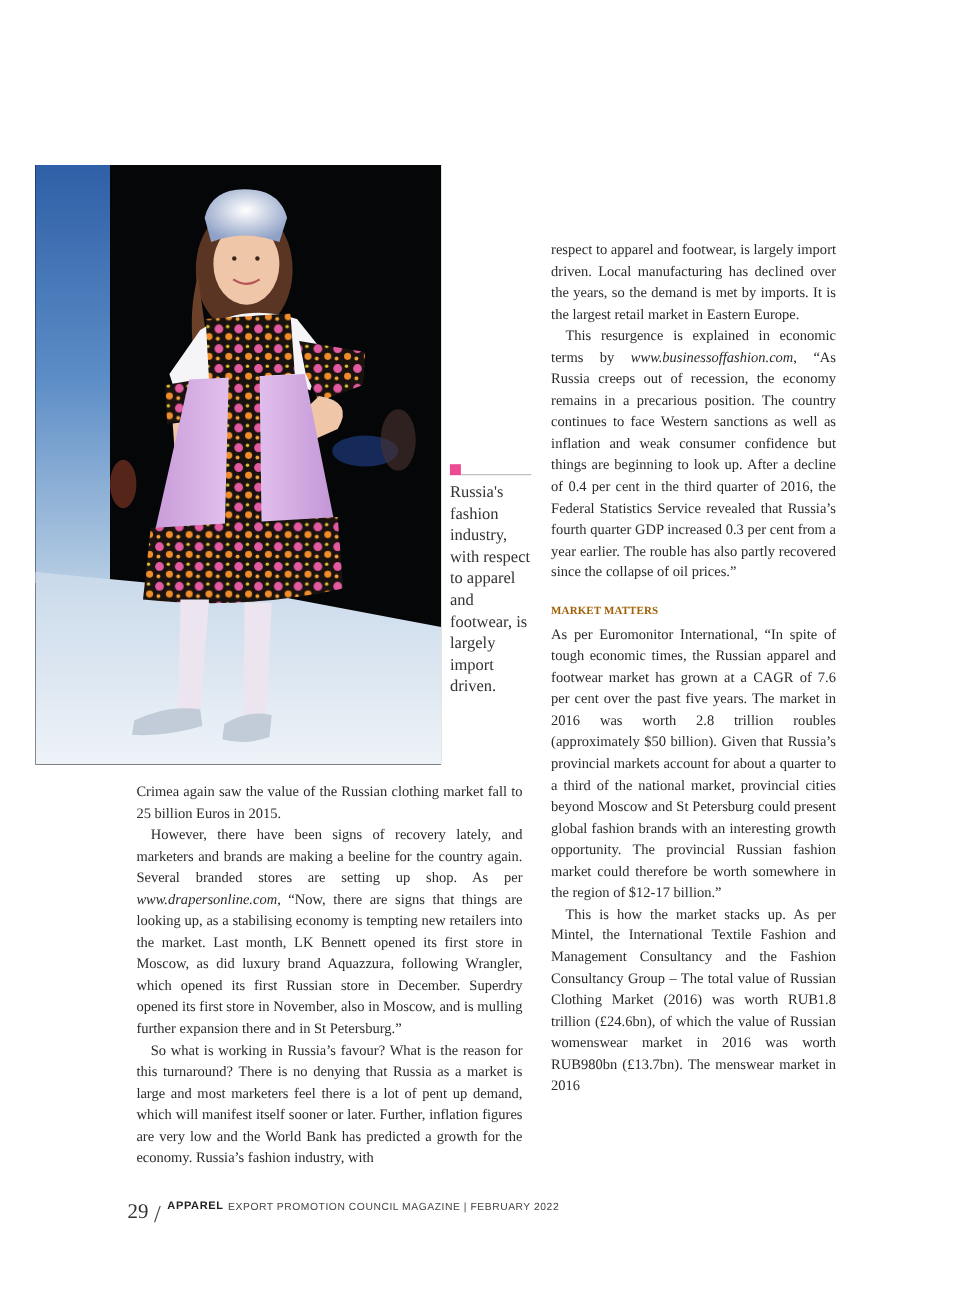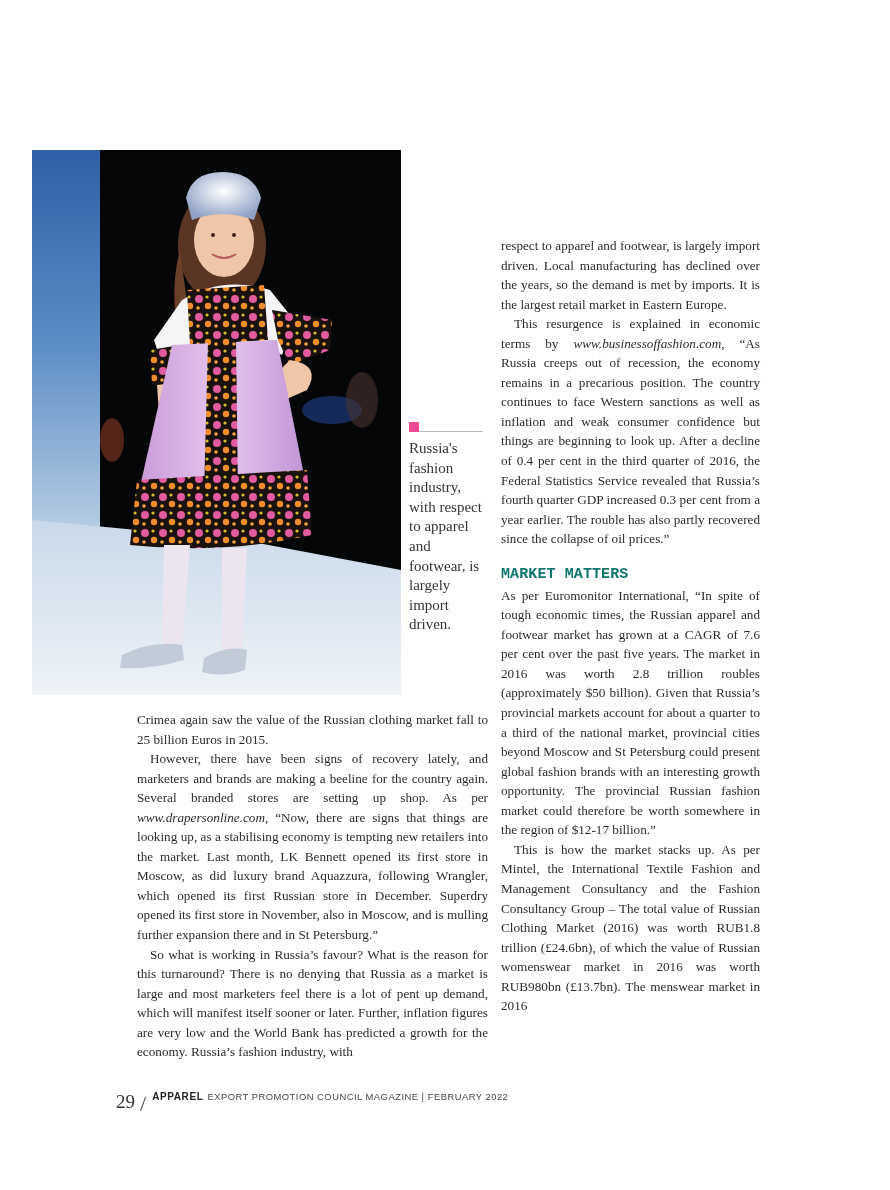--- a/index.html
+++ b/index.html
@@ -15,26 +15,26 @@
   .caption { position: absolute; left: 409px; top: 422px; width: 74px; }
   .caption .marker { display: block; width: 10px; height: 10px; background: #ec4a93; }
   .caption .rule { position: absolute; left: 10px; top: 9px; width: 64px; height: 1px; background: #b8b8b8; }
   .caption .text { margin-top: 7px; font-size: 15px; line-height: 19.6px; color: #333; }
 
   
   .col { position: absolute; font-size: 13.2px; line-height: 19.55px; text-align: justify;
          hyphens: none; color: #2b2b2b; }
   .col p { margin: 0; }
   .col p.indent { text-indent: 13px; }
-  .col-right { left: 501px; top: 236px; width: 259px; }
-  .col-left { left: 137px; top: 710px; width: 351px; font-family: Liberation Serif, serif; }
+  .col-right { left: 501px; top: 217px; width: 259px; }
+  .col-left { left: 124px; top: 710px; width: 351px; font-family: Liberation Serif, serif; }
   .col em { font-style: italic; }
 
-  .heading { font-family: Liberation Mono, monospace; font-weight: bold;
-             font-size: 15px; color: #0f766e; margin: 16px 0 1px 0 !important; letter-spacing: 0.1px;
+  .heading { font-family: Liberation Serif, serif; font-weight: bold;
+             font-size: 10px; color: #a16207; margin: 16px 0 1px 0 !important; letter-spacing: 0.1px;
              text-align: left; line-height: 20px; }
 
   
   .footer { position: absolute; left: 116px; top: 1091px; display: flex; align-items: flex-start;
             white-space: nowrap; color: #333; }
   .footer .pg { font-family: "Liberation Serif", serif; font-size: 19px; }
   .footer .slash { font-family: "Liberation Serif", serif; font-size: 22px; font-weight: 300;
                    margin: 0 6px 0 5px; color: #444; }
   .footer .brand { font-family: "Liberation Sans", sans-serif; font-weight: bold; font-size: 10px;
                    letter-spacing: 0.6px; color: #222; }

